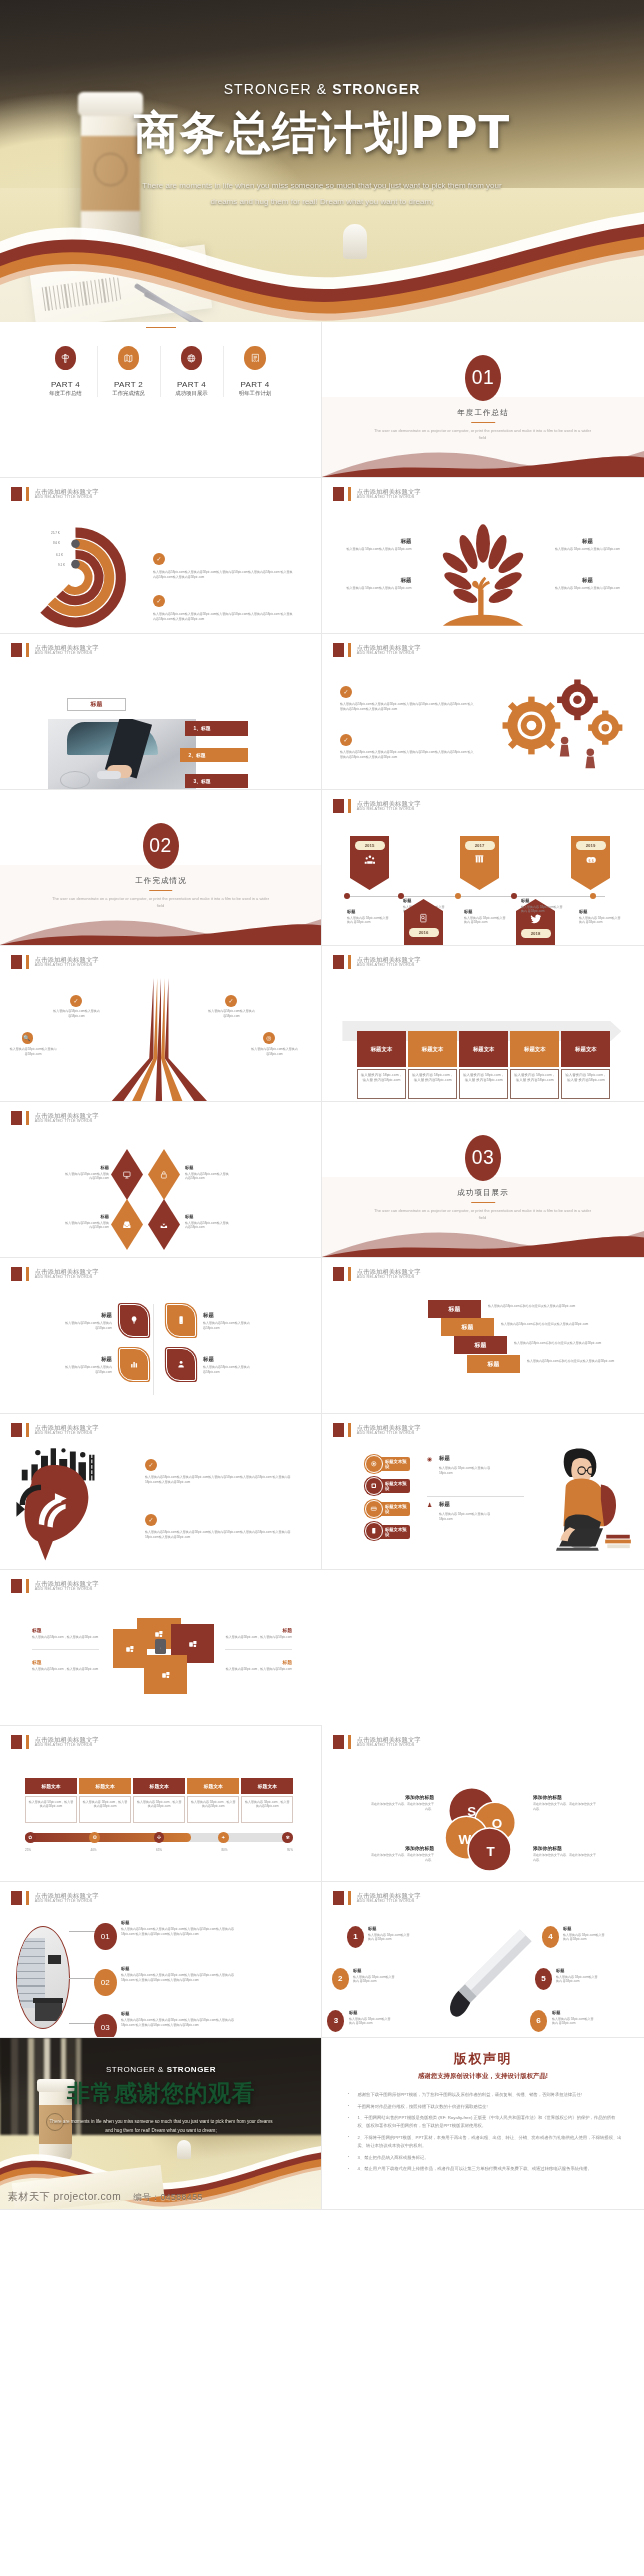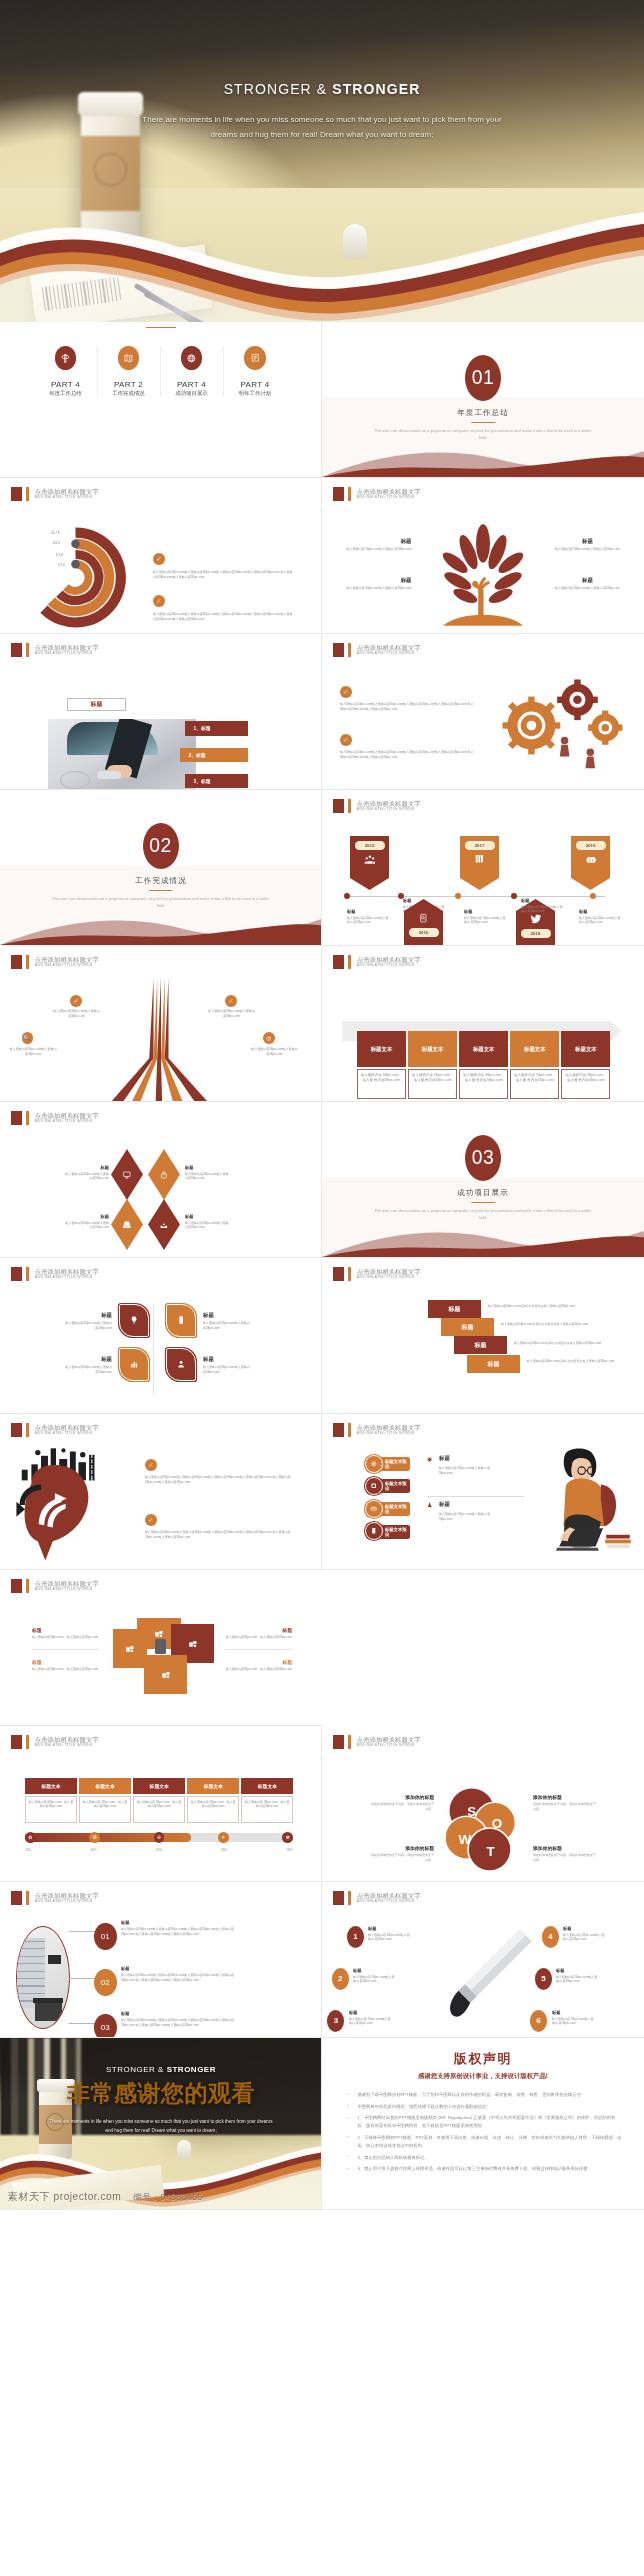--- a/index.html
+++ b/index.html
@@ -151,20 +151,21 @@
     <path d="M0,172 C220,82 420,257 640,237 C860,217 1020,142 1200,117 L1200,157 C1020,182 860,257 640,277 C420,297 220,122 0,212 Z" fill="#8e3529"></path>
     <path d="M0,196 C220,106 420,281 640,261 C860,241 1020,166 1200,141 L1200,176 C1020,201 860,276 640,296 C420,316 220,141 0,231 Z" fill="#cf7b35"></path>
     <path d="M0,218 C220,128 420,300 640,283 C860,265 1020,190 1200,165 L1200,300 L0,300 Z" fill="#ffffff" opacity=".55"></path>
   </svg>
 
   <div class="htxt">
     <div class="sub-en">
       <span>STRONGER &amp;</span>
       <b>STRONGER</b>
     </div>
+    <div class="h1">商务总结计划PPT</div>
     <div class="desc">There are moments in life when you miss someone so much that you just want to pick them from your dreams and hug them for real!  Dream what you want to dream;</div>
   </div>
 </div>
 
 <div class="row">
   <div class="cell contents">
     <div class="ct-rule"></div>
     <div class="ct-items">
 
       <div class="ct-item">
@@ -1116,21 +1117,21 @@
       <path d="M0,102 C110,52 210,150 320,140 C430,130 510,86 600,72 L600,92 C510,106 430,150 320,160 C210,170 110,72 0,122 Z" fill="#cf7b35"></path>
       <path d="M0,114 C110,64 210,160 320,152 C430,144 510,100 600,86 L600,165 L0,165 Z" fill="#fff" opacity=".5"></path>
     </svg>
     <div style="position:absolute;left:13px;bottom:4.3px;width:150px;height:31px;filter:blur(0.6px);transform:rotate(-7deg);
       background:linear-gradient(170deg,#fdfaf0,#ebe3c8)"></div>
     <div style="position:absolute;left:0;top:27px;width:322px;text-align:center;z-index:6">
       <div style="font-size:8px;letter-spacing:0.5px;color:#fff;text-shadow:0 1.1px 2.7px rgba(0,0,0,.55)">
         <span>STRONGER &amp;</span>
         <b>STRONGER</b>
       </div>
-      <div style="margin-top:4.3px;font-size:23px;font-weight:bold;color:#a16207;letter-spacing:0.5px;
+      <div style="margin-top:4.3px;font-size:23px;font-weight:bold;color:#14532d;letter-spacing:0.5px;
         text-shadow:0 1.6px 4.3px rgba(0,0,0,.5);font-family:'DejaVu Sans','Liberation Sans',sans-serif">非常感谢您的观看</div>
       <div style="margin-top:8.6px;width:225px;margin-left:auto;margin-right:auto;font-size:4.6px;line-height:1.9;
         color:#efeadf;text-shadow:0 0.5px 1.6px rgba(0,0,0,.6)">There are moments in life when you miss someone so much that you just want to pick them from your dreams and hug them for real!  Dream what you want to dream;</div>
     </div>
     <div class="wm">
       <span>素材天下 projector.com</span>
       <span class="sm" style="margin-left:8.6px">编号：04588455</span>
     </div>
   </div>
 

